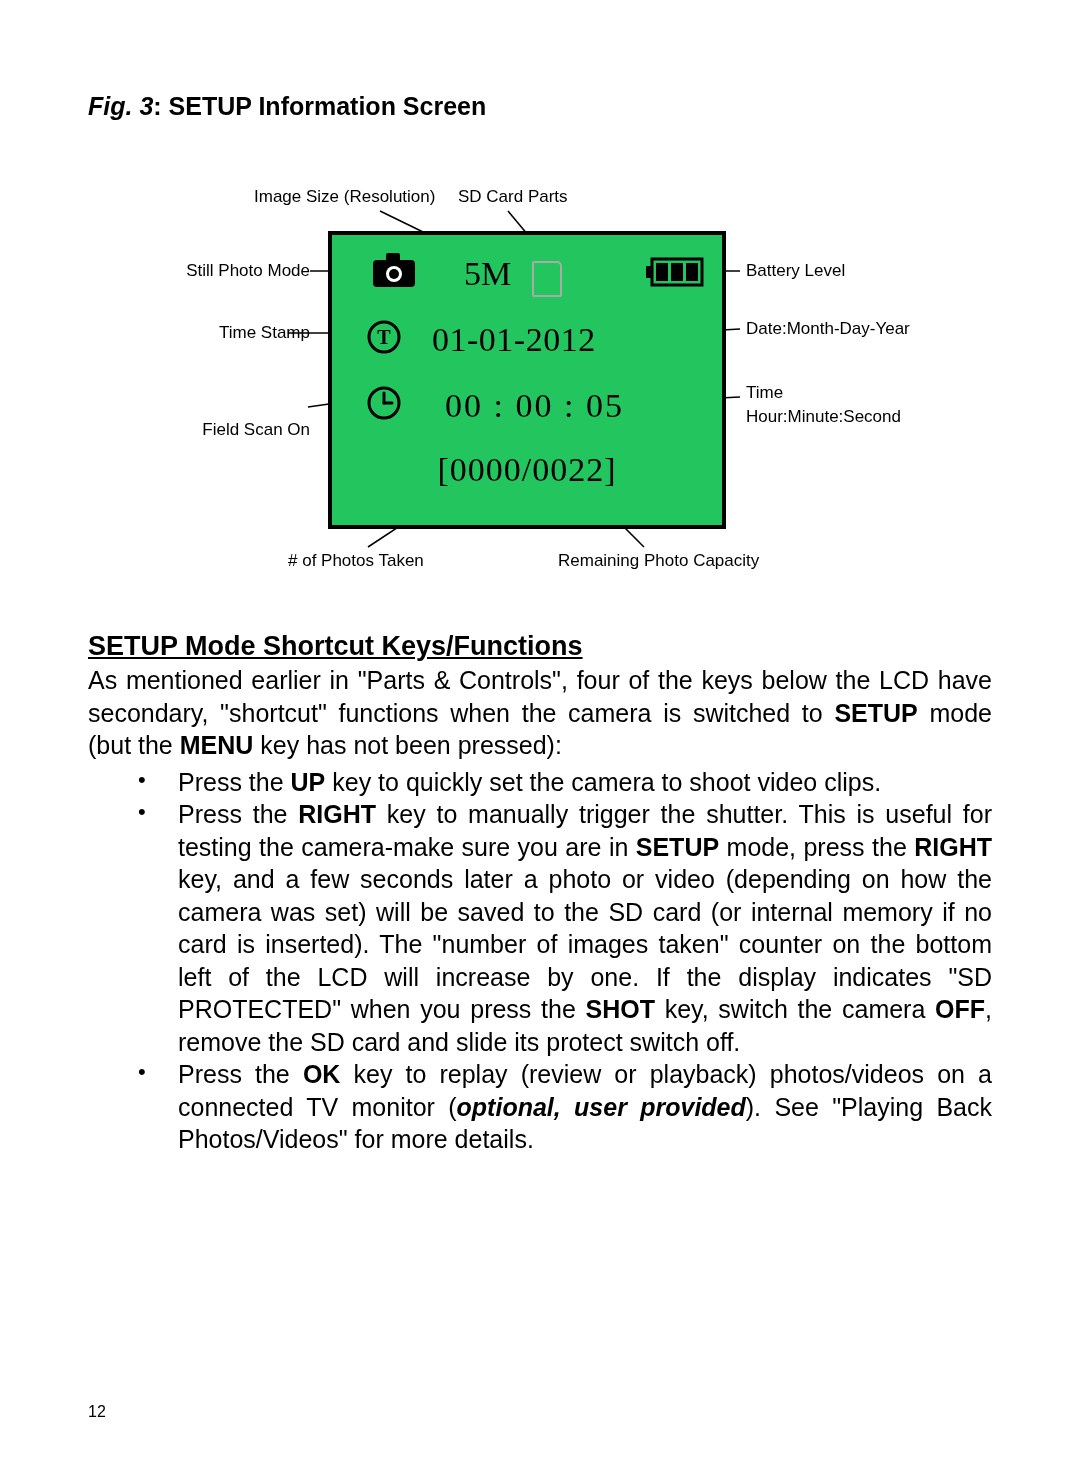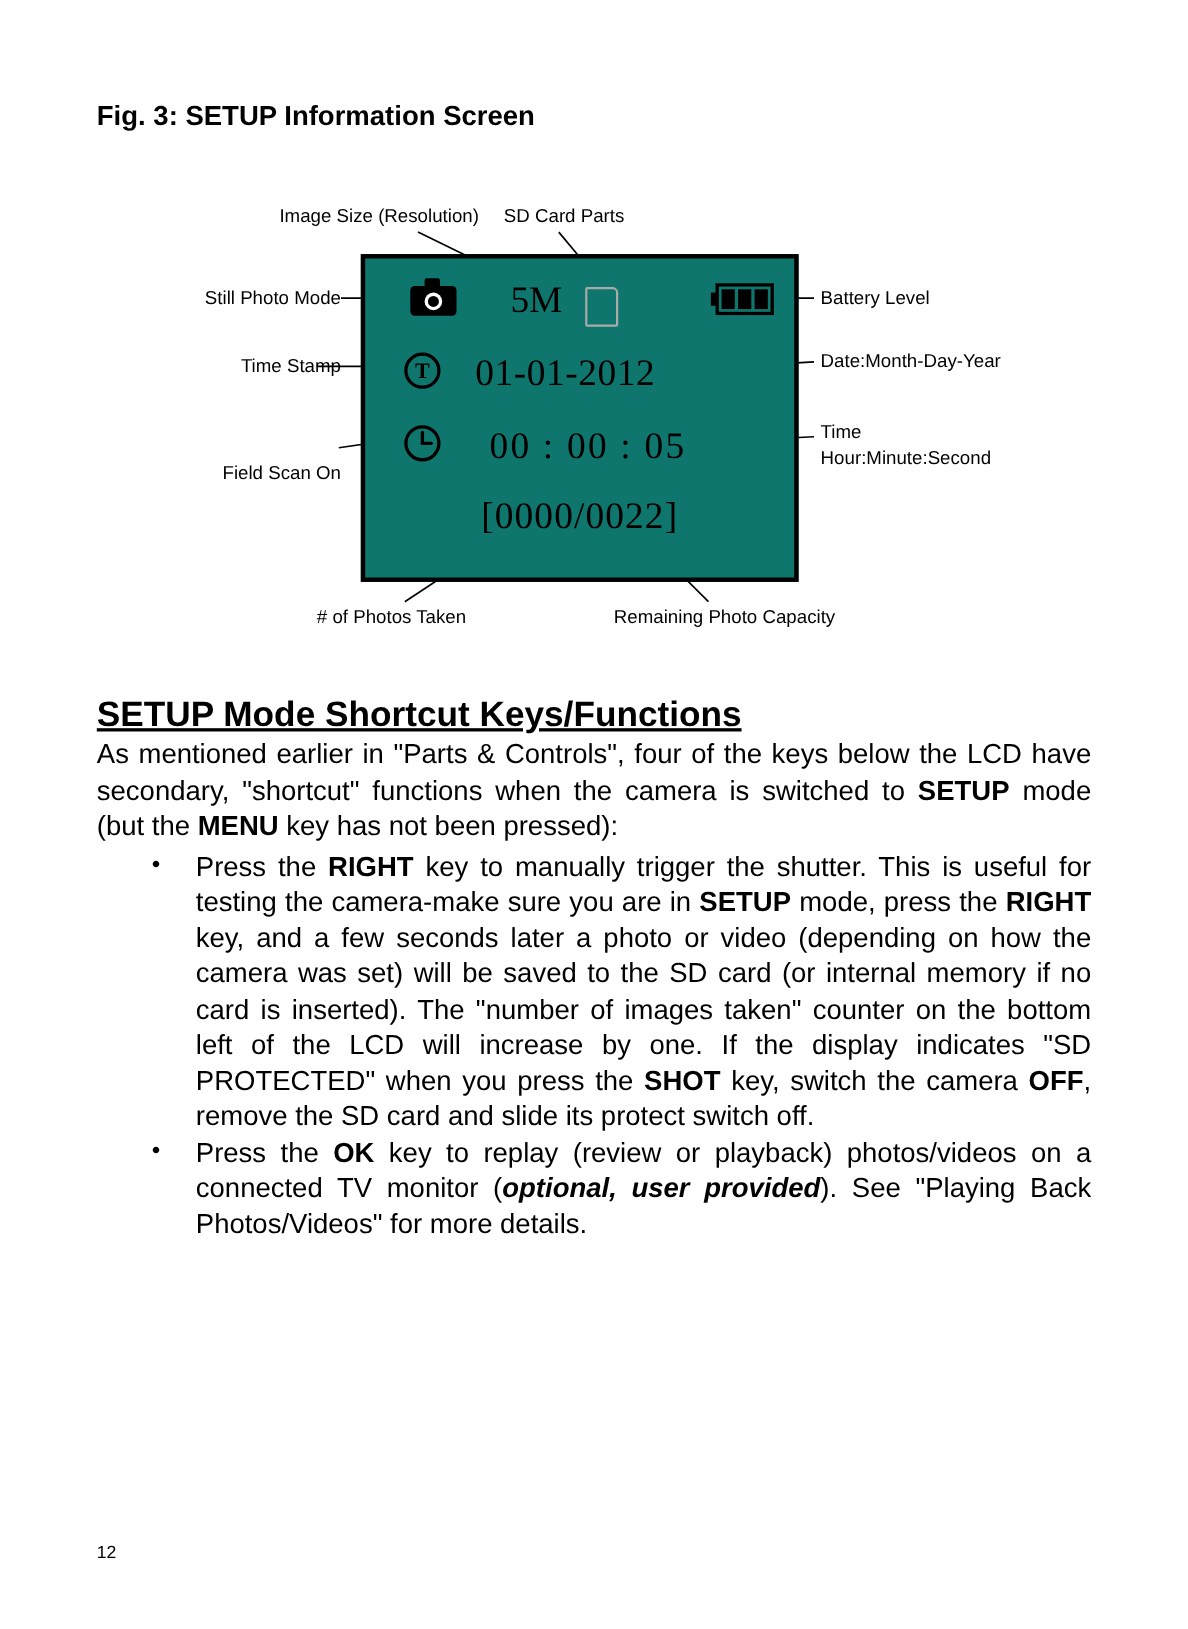--- a/index.html
+++ b/index.html
@@ -15,36 +15,37 @@
     position: relative;
     box-sizing: border-box;
     padding: 92px 88px 60px 88px;
   }
   .fig-title {
     font-size: 25px;
     font-weight: 700;
     margin-bottom: 40px;
   }
   .fig-title .fig-label {
+    font-style: italic;
   }
   .diagram-area {
     position: relative;
     width: 904px;
     height: 430px;
     margin: 0 0 40px 0;
   }
   .lcd-box {
     position: absolute;
     left: 240px;
     top: 70px;
     width: 398px;
     height: 298px;
     border: 4px solid #000;
     box-sizing: border-box;
-    background: #0f766e;
+    background: #22c55e;
     font-family: Georgia, 'Times New Roman', serif;
   }
   
   .lcd-row1 { position:absolute; top:12px; left:0; right:0; height:55px; }
   .camera-icon { position:absolute; left:40px; top:5px; }
   .res-text { position:absolute; left:132px; top:8px; font-size:34px; font-family: Georgia, serif; }
   .sd-icon { position:absolute; left:200px; top:14px; width:26px; height:32px; border:2px solid #aaa; border-radius:2px 5px 2px 2px; }
   .batt-icon { position:absolute; right:18px; top:10px; }
   
   .lcd-row2 { position:absolute; top:84px; left:0; right:0; height:50px; }
@@ -62,21 +63,21 @@
     position:absolute;
     font-size:17px;
     font-family: "Helvetica Neue", Helvetica, Arial, sans-serif;
     color:#000;
     white-space:nowrap;
   }
   .callout.rt { text-align:left; }
   .callout.lt { text-align:right; }
   
   .subheading {
-    font-size:32px;
+    font-size:27px;
     font-weight:700;
     text-decoration: underline;
     margin-top:34px;
   }
   .para {
     font-size:25px;
     line-height:1.30;
     text-align:justify;
     margin-top:2px;
   }
@@ -215,20 +216,23 @@
   </div>
 
   <div class="subheading">SETUP Mode Shortcut Keys/Functions</div>
 
   <div class="para">
     <span>As mentioned earlier in "Parts &amp; Controls", four of the keys below the LCD have secondary, "shortcut" functions when the camera is switched to </span><b>SETUP</b><span> mode (but the </span><b>MENU</b><span> key has not been pressed):</span>
   </div>
 
   <ul class="shortcuts">
     <li>
+      <span>Press the </span><b>UP</b><span> key to quickly set the camera to shoot video clips.</span>
+    </li>
+    <li>
       <span>Press the </span><b>RIGHT</b><span> key to manually trigger the shutter. This is useful for testing the camera-make sure you are in </span><b>SETUP</b><span> mode, press the </span><b>RIGHT</b><span> key, and a few seconds later a photo or video (depending on how the camera was set) will be saved to the SD card (or internal memory if no card is inserted). The "number of images taken" counter on the bottom left of the LCD will increase by one. If the display indicates "SD PROTECTED" when you press the </span><b>SHOT</b><span> key, switch the camera </span><b>OFF</b><span>, remove the SD card and slide its protect switch off.</span>
     </li>
     <li>
       <span>Press the </span><b>OK</b><span> key to replay (review or playback) photos/videos on a connected TV monitor (</span><span class="ital">optional, user provided</span><span>). See "Playing Back Photos/Videos" for more details.</span>
     </li>
   </ul>
 
   <div class="page-num">12</div>
 </div>
 

